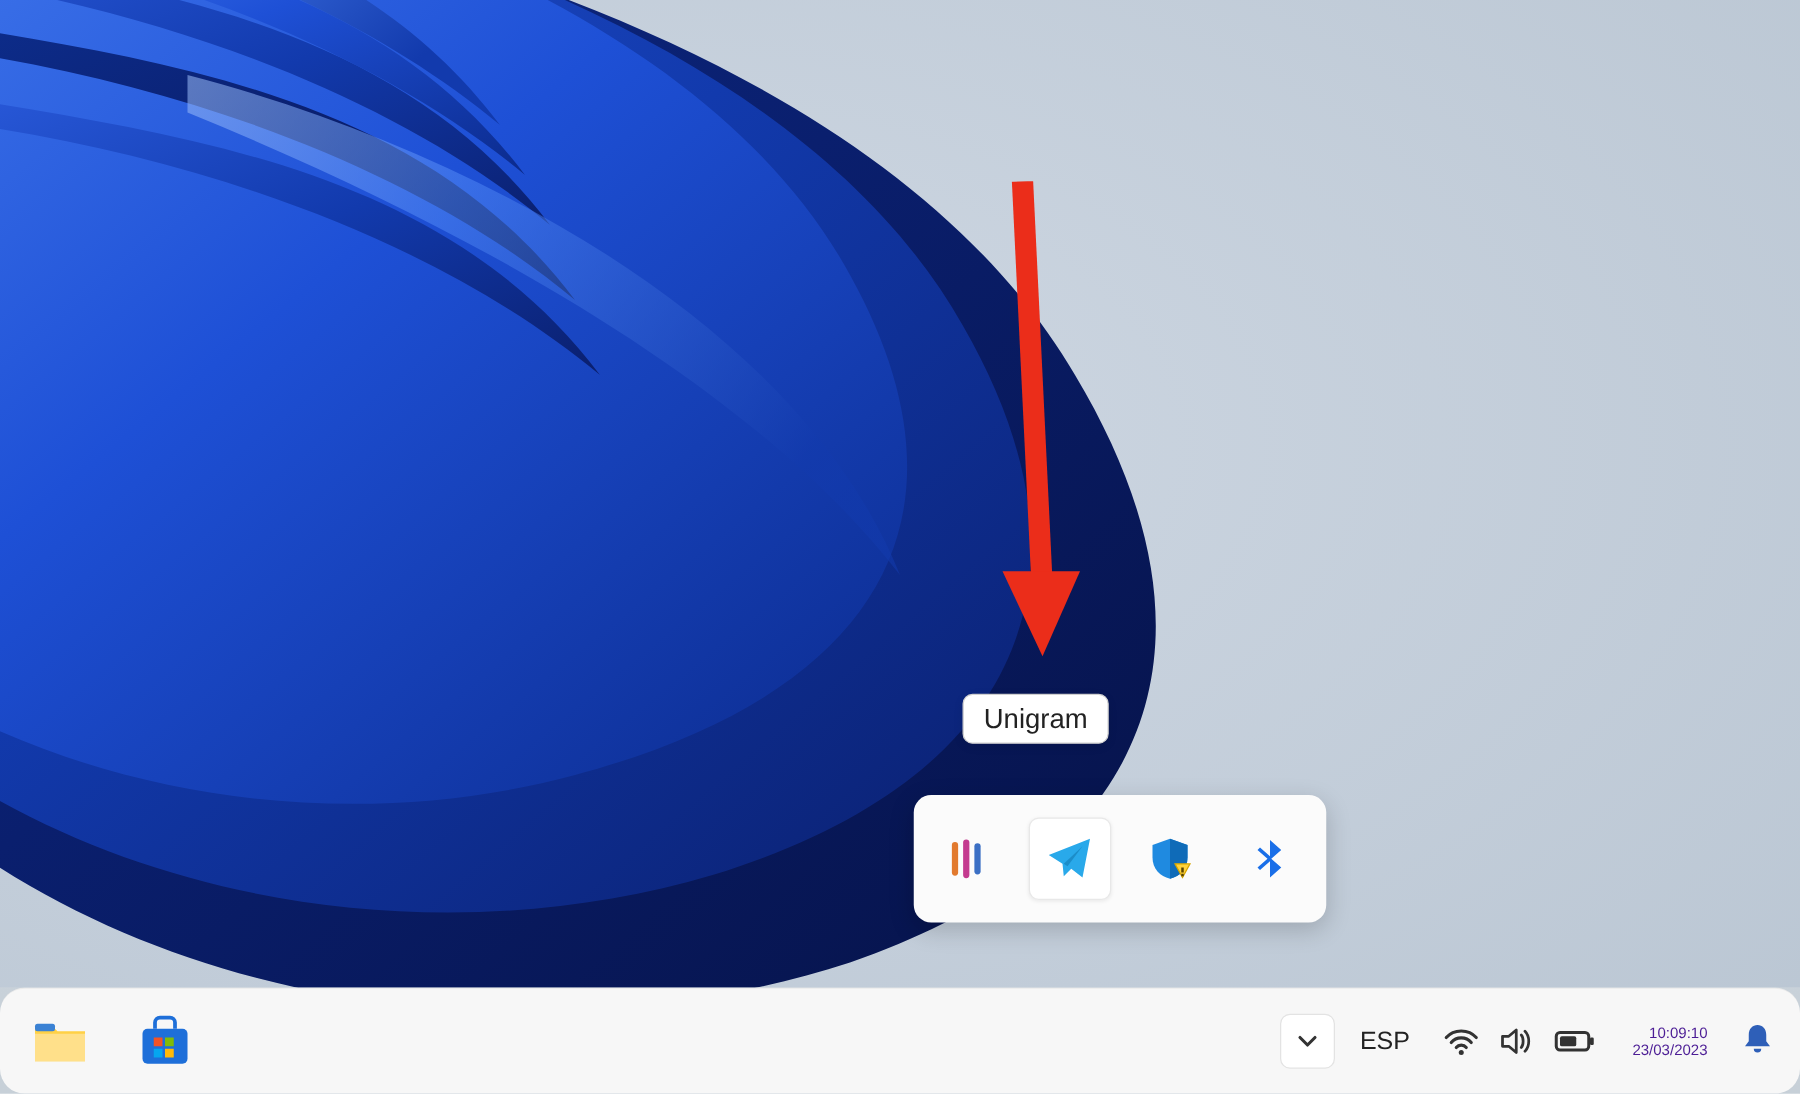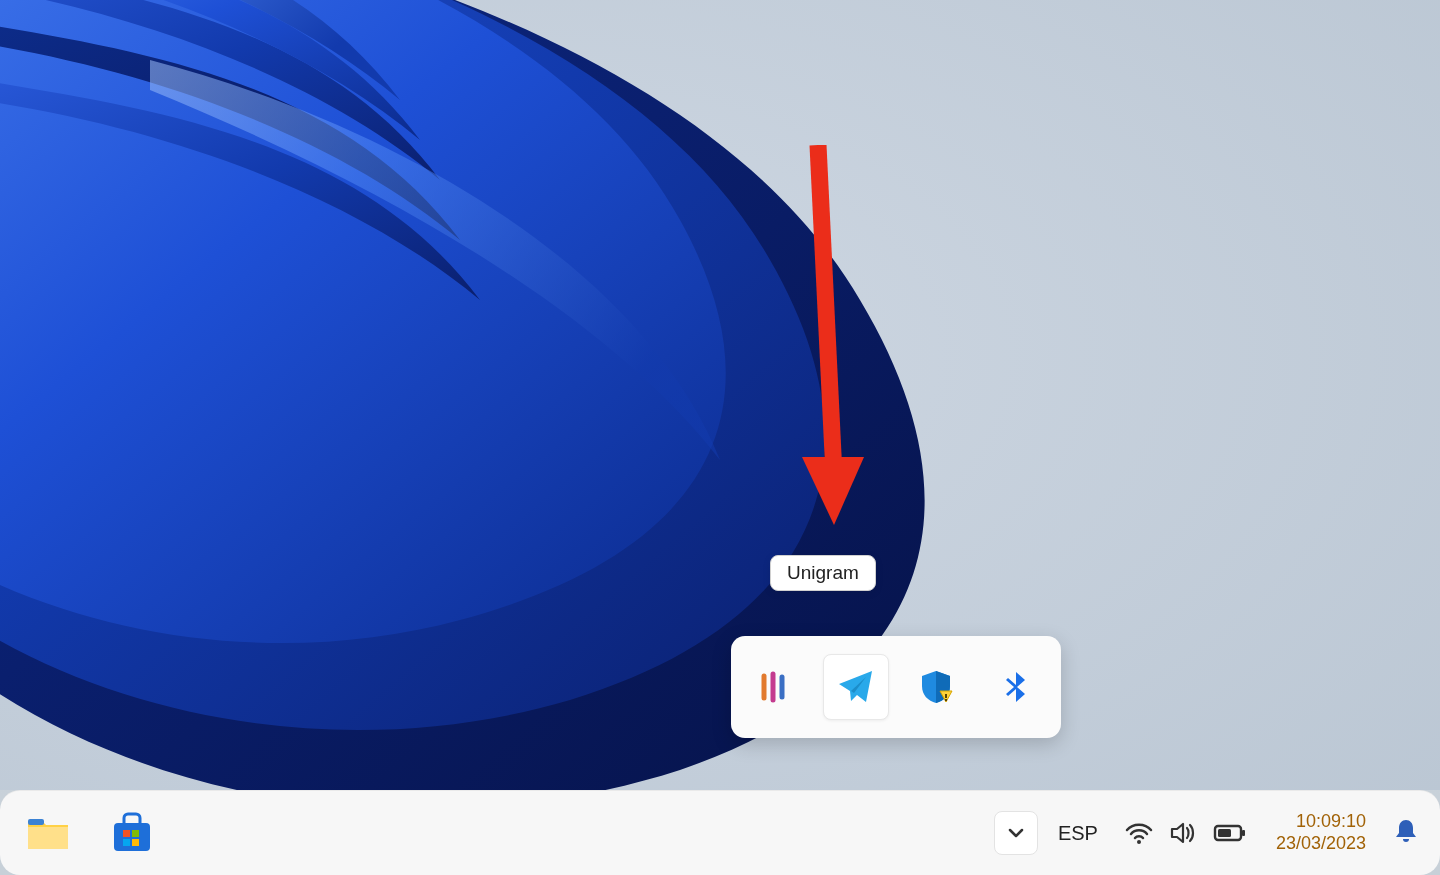--- a/index.html
+++ b/index.html
@@ -27,21 +27,21 @@
       pointer-events: none;
     }
     .tooltip {
       position: absolute;
       left: 770px;
       top: 555px;
       background: #ffffff;
       border: 1px solid #d0d0d0;
       border-radius: 8px;
       padding: 6px 16px;
-      font-size: 19px;
+      font-size: 22px;
       color: #222;
       box-shadow: 0 2px 8px rgba(0,0,0,0.08);
     }
     .tray-flyout {
       position: absolute;
       left: 731px;
       top: 636px;
       width: 330px;
       height: 102px;
       background: #fbfbfb;
@@ -118,22 +118,22 @@
       display: flex;
       align-items: center;
       gap: 14px;
       padding: 0 6px;
     }
     .sys-icon { cursor: pointer; display:flex; align-items:center; justify-content:center; }
     .clock {
       display: flex;
       flex-direction: column;
       align-items: flex-end;
-      font-size: 18px;
-      color: #a16207;
+      font-size: 12px;
+      color: #4c1d95;
       line-height: 1.2;
       padding: 0 10px;
       cursor: pointer;
     }
     .notif {
       padding: 0 8px 0 4px;
       cursor: pointer;
     }
   </style>
 </head>

